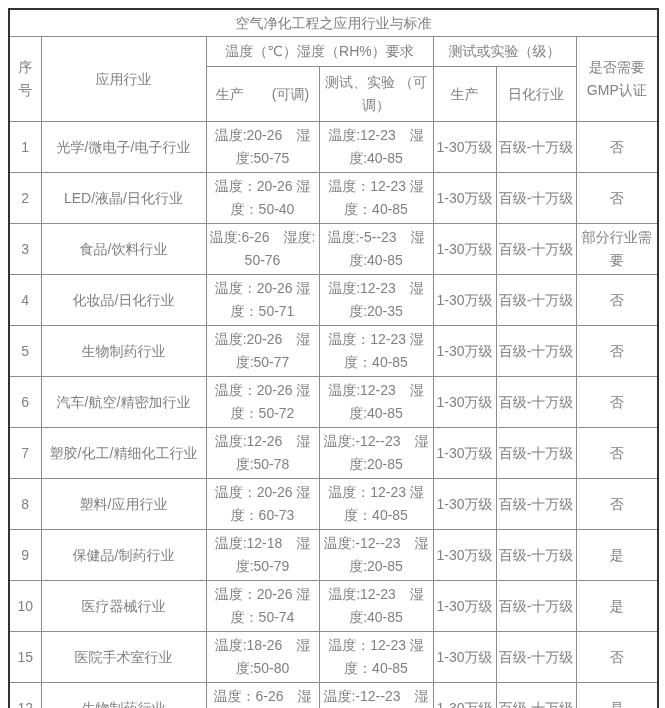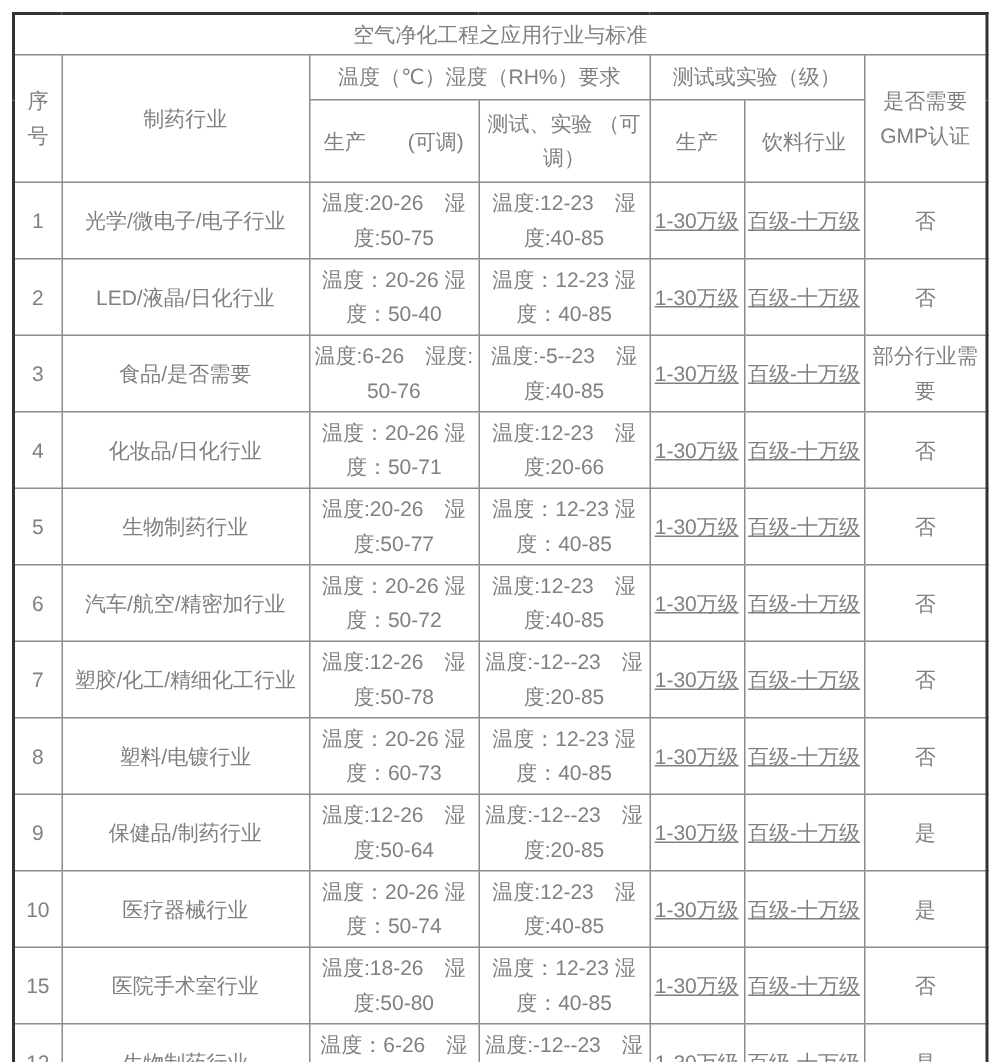--- a/index.html
+++ b/index.html
@@ -40,21 +40,20 @@
   }
   tr.sub-header-row td {
     height: 52px;
   }
   tr.data-row td {
     height: 48px;
   }
   td.nowrap {
     white-space: nowrap;
     overflow: hidden;
-    text-decoration: underline;
   }
 </style>
 </head>
 <body>
 
 <div class="page">
   <table class="std">
     <colgroup>
       <col style="width:32px">
       <col style="width:165px">
@@ -65,34 +64,34 @@
       <col style="width:82px">
     </colgroup>
 
     <tbody>
         <tr class="title-row">
       <td colspan="7">空气净化工程之应用行业与标准</td>
     </tr>
 
     <tr class="group-header-row">
       <td rowspan="2">序号</td>
-      <td rowspan="2">制药行业</td>
+      <td rowspan="2">应用行业</td>
       <td colspan="2">温度（℃）湿度（RH%）要求</td>
       <td colspan="2">测试或实验（级）</td>
       <td rowspan="2">
         <div>是否需要</div>
         <div>GMP认证</div>
       </td>
     </tr>
 
     <tr class="sub-header-row">
       <td>生产　　(可调)</td>
       <td>测试、实验 （可调）</td>
       <td>生产</td>
-      <td>饮料行业</td>
+      <td>日化行业</td>
     </tr>
 
     <tr class="data-row">
       <td>1</td>
       <td>光学/微电子/电子行业</td>
       <td>温度:20-26　湿度:50-75</td>
       <td>温度:12-23　湿度:40-85</td>
       <td class="nowrap">1-30万级</td>
       <td class="nowrap">百级-十万级</td>
       <td>否</td>
@@ -103,33 +102,33 @@
       <td>LED/液晶/日化行业</td>
       <td>温度：20-26 湿度：50-40</td>
       <td>温度：12-23 湿度：40-85</td>
       <td class="nowrap">1-30万级</td>
       <td class="nowrap">百级-十万级</td>
       <td>否</td>
     </tr>
 
     <tr class="data-row">
       <td>3</td>
-      <td>食品/是否需要</td>
+      <td>食品/饮料行业</td>
       <td>温度:6-26　湿度:50-76</td>
       <td>温度:-5--23　湿度:40-85</td>
       <td class="nowrap">1-30万级</td>
       <td class="nowrap">百级-十万级</td>
       <td>部分行业需要</td>
     </tr>
 
     <tr class="data-row">
       <td>4</td>
       <td>化妆品/日化行业</td>
       <td>温度：20-26 湿度：50-71</td>
-      <td>温度:12-23　湿度:20-66</td>
+      <td>温度:12-23　湿度:20-35</td>
       <td class="nowrap">1-30万级</td>
       <td class="nowrap">百级-十万级</td>
       <td>否</td>
     </tr>
 
     <tr class="data-row">
       <td>5</td>
       <td>生物制药行业</td>
       <td>温度:20-26　湿度:50-77</td>
       <td>温度：12-23 湿度：40-85</td>
@@ -153,32 +152,32 @@
       <td>塑胶/化工/精细化工行业</td>
       <td>温度:12-26　湿度:50-78</td>
       <td>温度:-12--23　湿度:20-85</td>
       <td class="nowrap">1-30万级</td>
       <td class="nowrap">百级-十万级</td>
       <td>否</td>
     </tr>
 
     <tr class="data-row">
       <td>8</td>
-      <td>塑料/电镀行业</td>
+      <td>塑料/应用行业</td>
       <td>温度：20-26 湿度：60-73</td>
       <td>温度：12-23 湿度：40-85</td>
       <td class="nowrap">1-30万级</td>
       <td class="nowrap">百级-十万级</td>
       <td>否</td>
     </tr>
 
     <tr class="data-row">
       <td>9</td>
       <td>保健品/制药行业</td>
-      <td>温度:12-26　湿度:50-64</td>
+      <td>温度:12-18　湿度:50-79</td>
       <td>温度:-12--23　湿度:20-85</td>
       <td class="nowrap">1-30万级</td>
       <td class="nowrap">百级-十万级</td>
       <td>是</td>
     </tr>
 
     <tr class="data-row">
       <td>10</td>
       <td>医疗器械行业</td>
       <td>温度：20-26 湿度：50-74</td>

